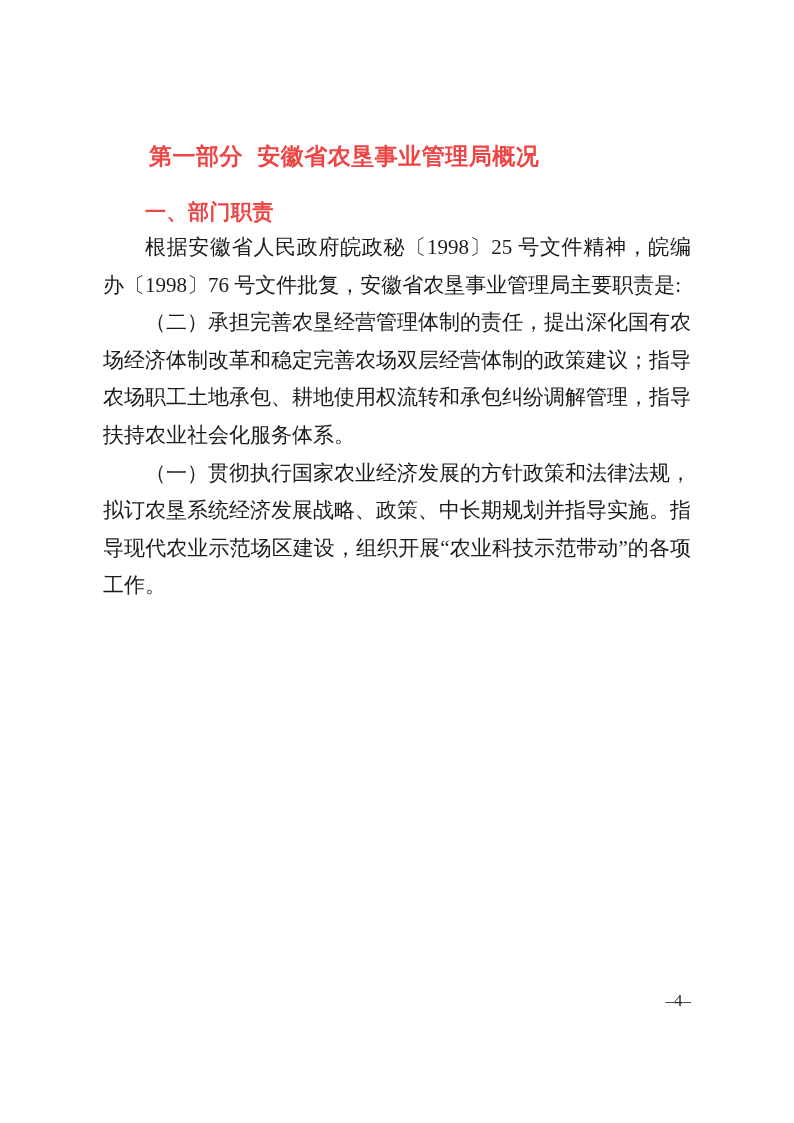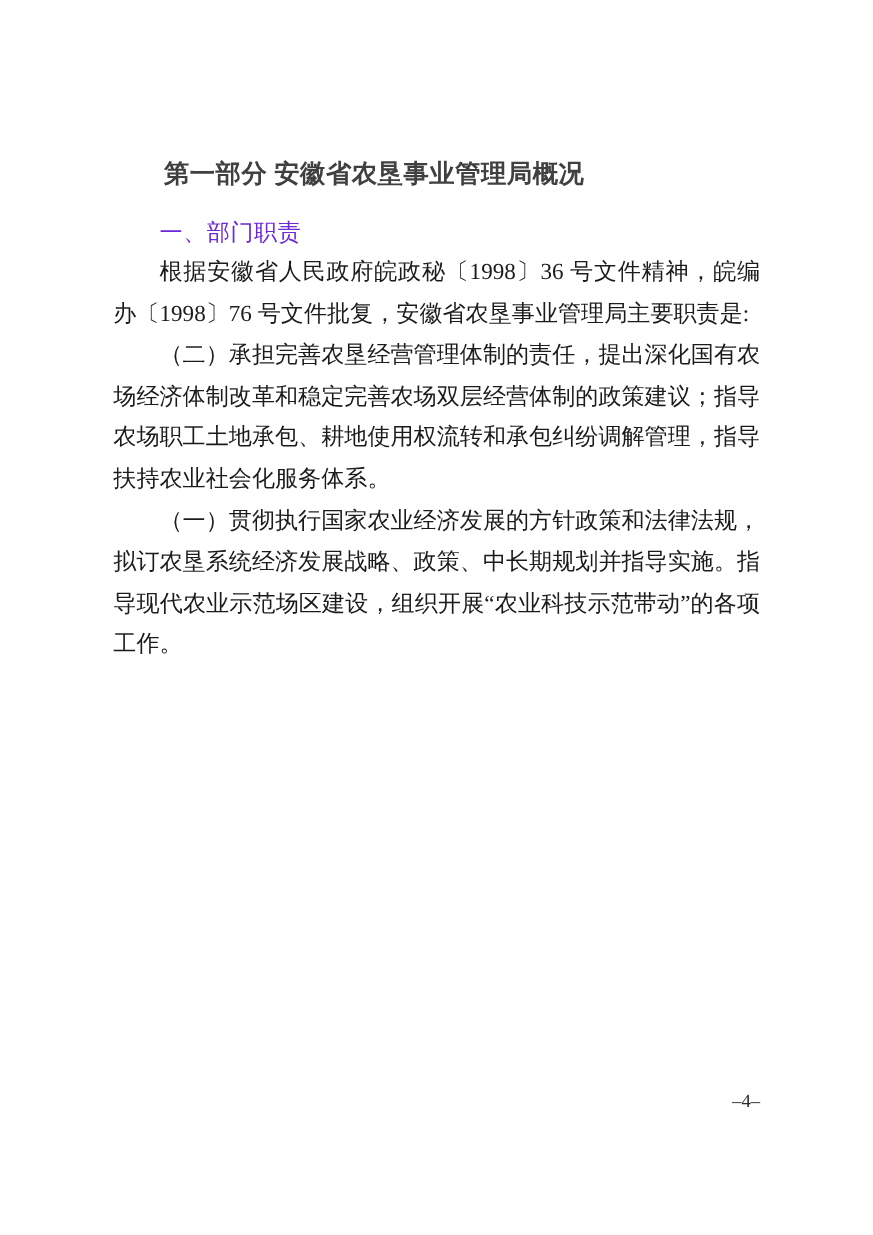--- a/index.html
+++ b/index.html
@@ -18,37 +18,37 @@
   }
   .content {
     position: absolute;
     left: 103px;
     right: 103px;
     top: 0;
     padding-top: 144px;
   }
   .doc-title {
     margin: 0;
-    font-family: Liberation Serif, serif;
+    font-family: Liberation Mono, monospace;
     font-weight: bold;
     font-size: 23px;
     line-height: 28px;
     text-indent: 2em;
-    color: #404040;
+    color: #ef4444;
     letter-spacing: 0.5px;
     white-space: nowrap;
   }
   .doc-heading {
     margin: 26px 0 0 0;
     font-family: "Liberation Sans", "DejaVu Sans", sans-serif;
-    font-weight: normal;
+    font-weight: bold;
     font-size: 21px;
     line-height: 28px;
     text-indent: 2em;
-    color: #6d28d9;
+    color: #ef4444;
     letter-spacing: 0.5px;
   }
   .doc-body {
     margin-top: 3px;
   }
   .para {
     margin: 0;
     font-size: 21px;
     line-height: 37.6px;
     text-align: justify;
@@ -68,19 +68,19 @@
   }
 </style>
 </head>
 <body>
 
 <div class="page">
   <div class="content">
     <h1 class="doc-title">第一部分 安徽省农垦事业管理局概况</h1>
     <h2 class="doc-heading">一、部门职责</h2>
     <div class="doc-body">
-        <p class="para">根据安徽省人民政府皖政秘〔1998〕36 号文件精神，皖编办〔1998〕76 号文件批复，安徽省农垦事业管理局主要职责是:</p>
+        <p class="para">根据安徽省人民政府皖政秘〔1998〕25 号文件精神，皖编办〔1998〕76 号文件批复，安徽省农垦事业管理局主要职责是:</p>
         <p class="para">（二）承担完善农垦经营管理体制的责任，提出深化国有农场经济体制改革和稳定完善农场双层经营体制的政策建议；指导农场职工土地承包、耕地使用权流转和承包纠纷调解管理，指导扶持农业社会化服务体系。</p>
         <p class="para">（一）贯彻执行国家农业经济发展的方针政策和法律法规，拟订农垦系统经济发展战略、政策、中长期规划并指导实施。指导现代农业示范场区建设，组织开展“农业科技示范带动”的各项工作。</p>
       </div>
   </div>
   <div class="page-number">–4–</div>
 </div>
 
 </body></html>

